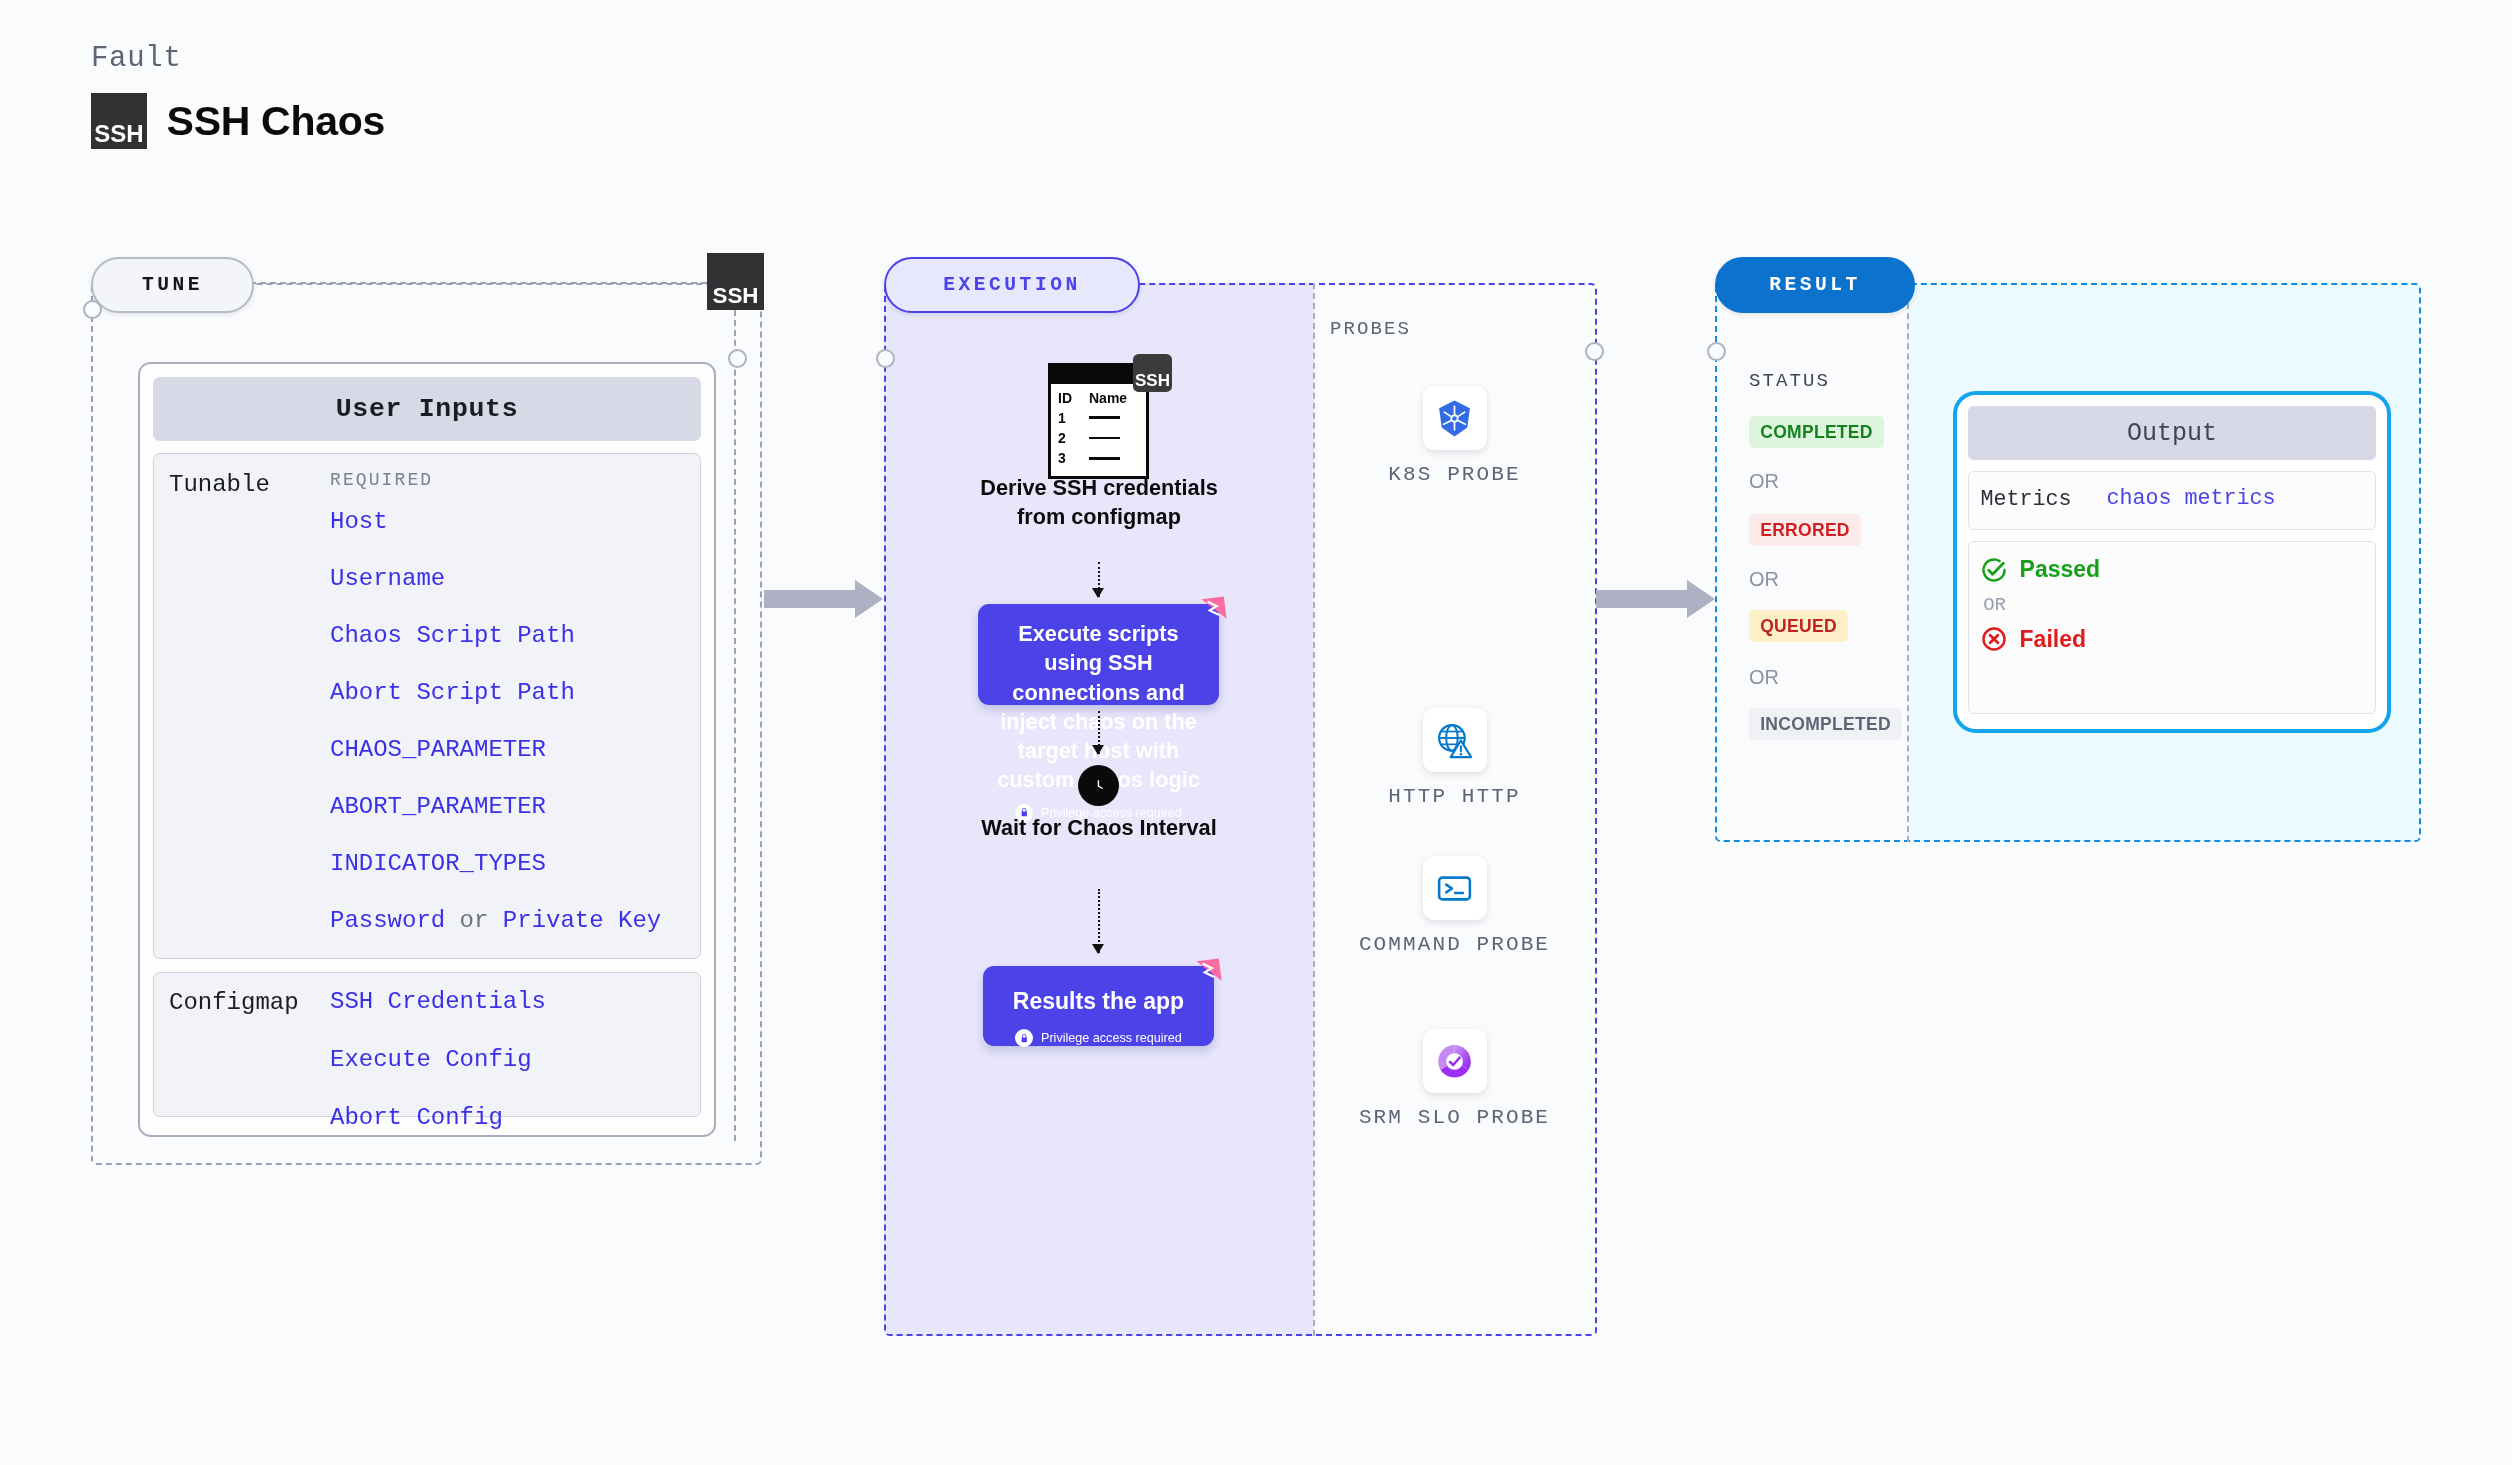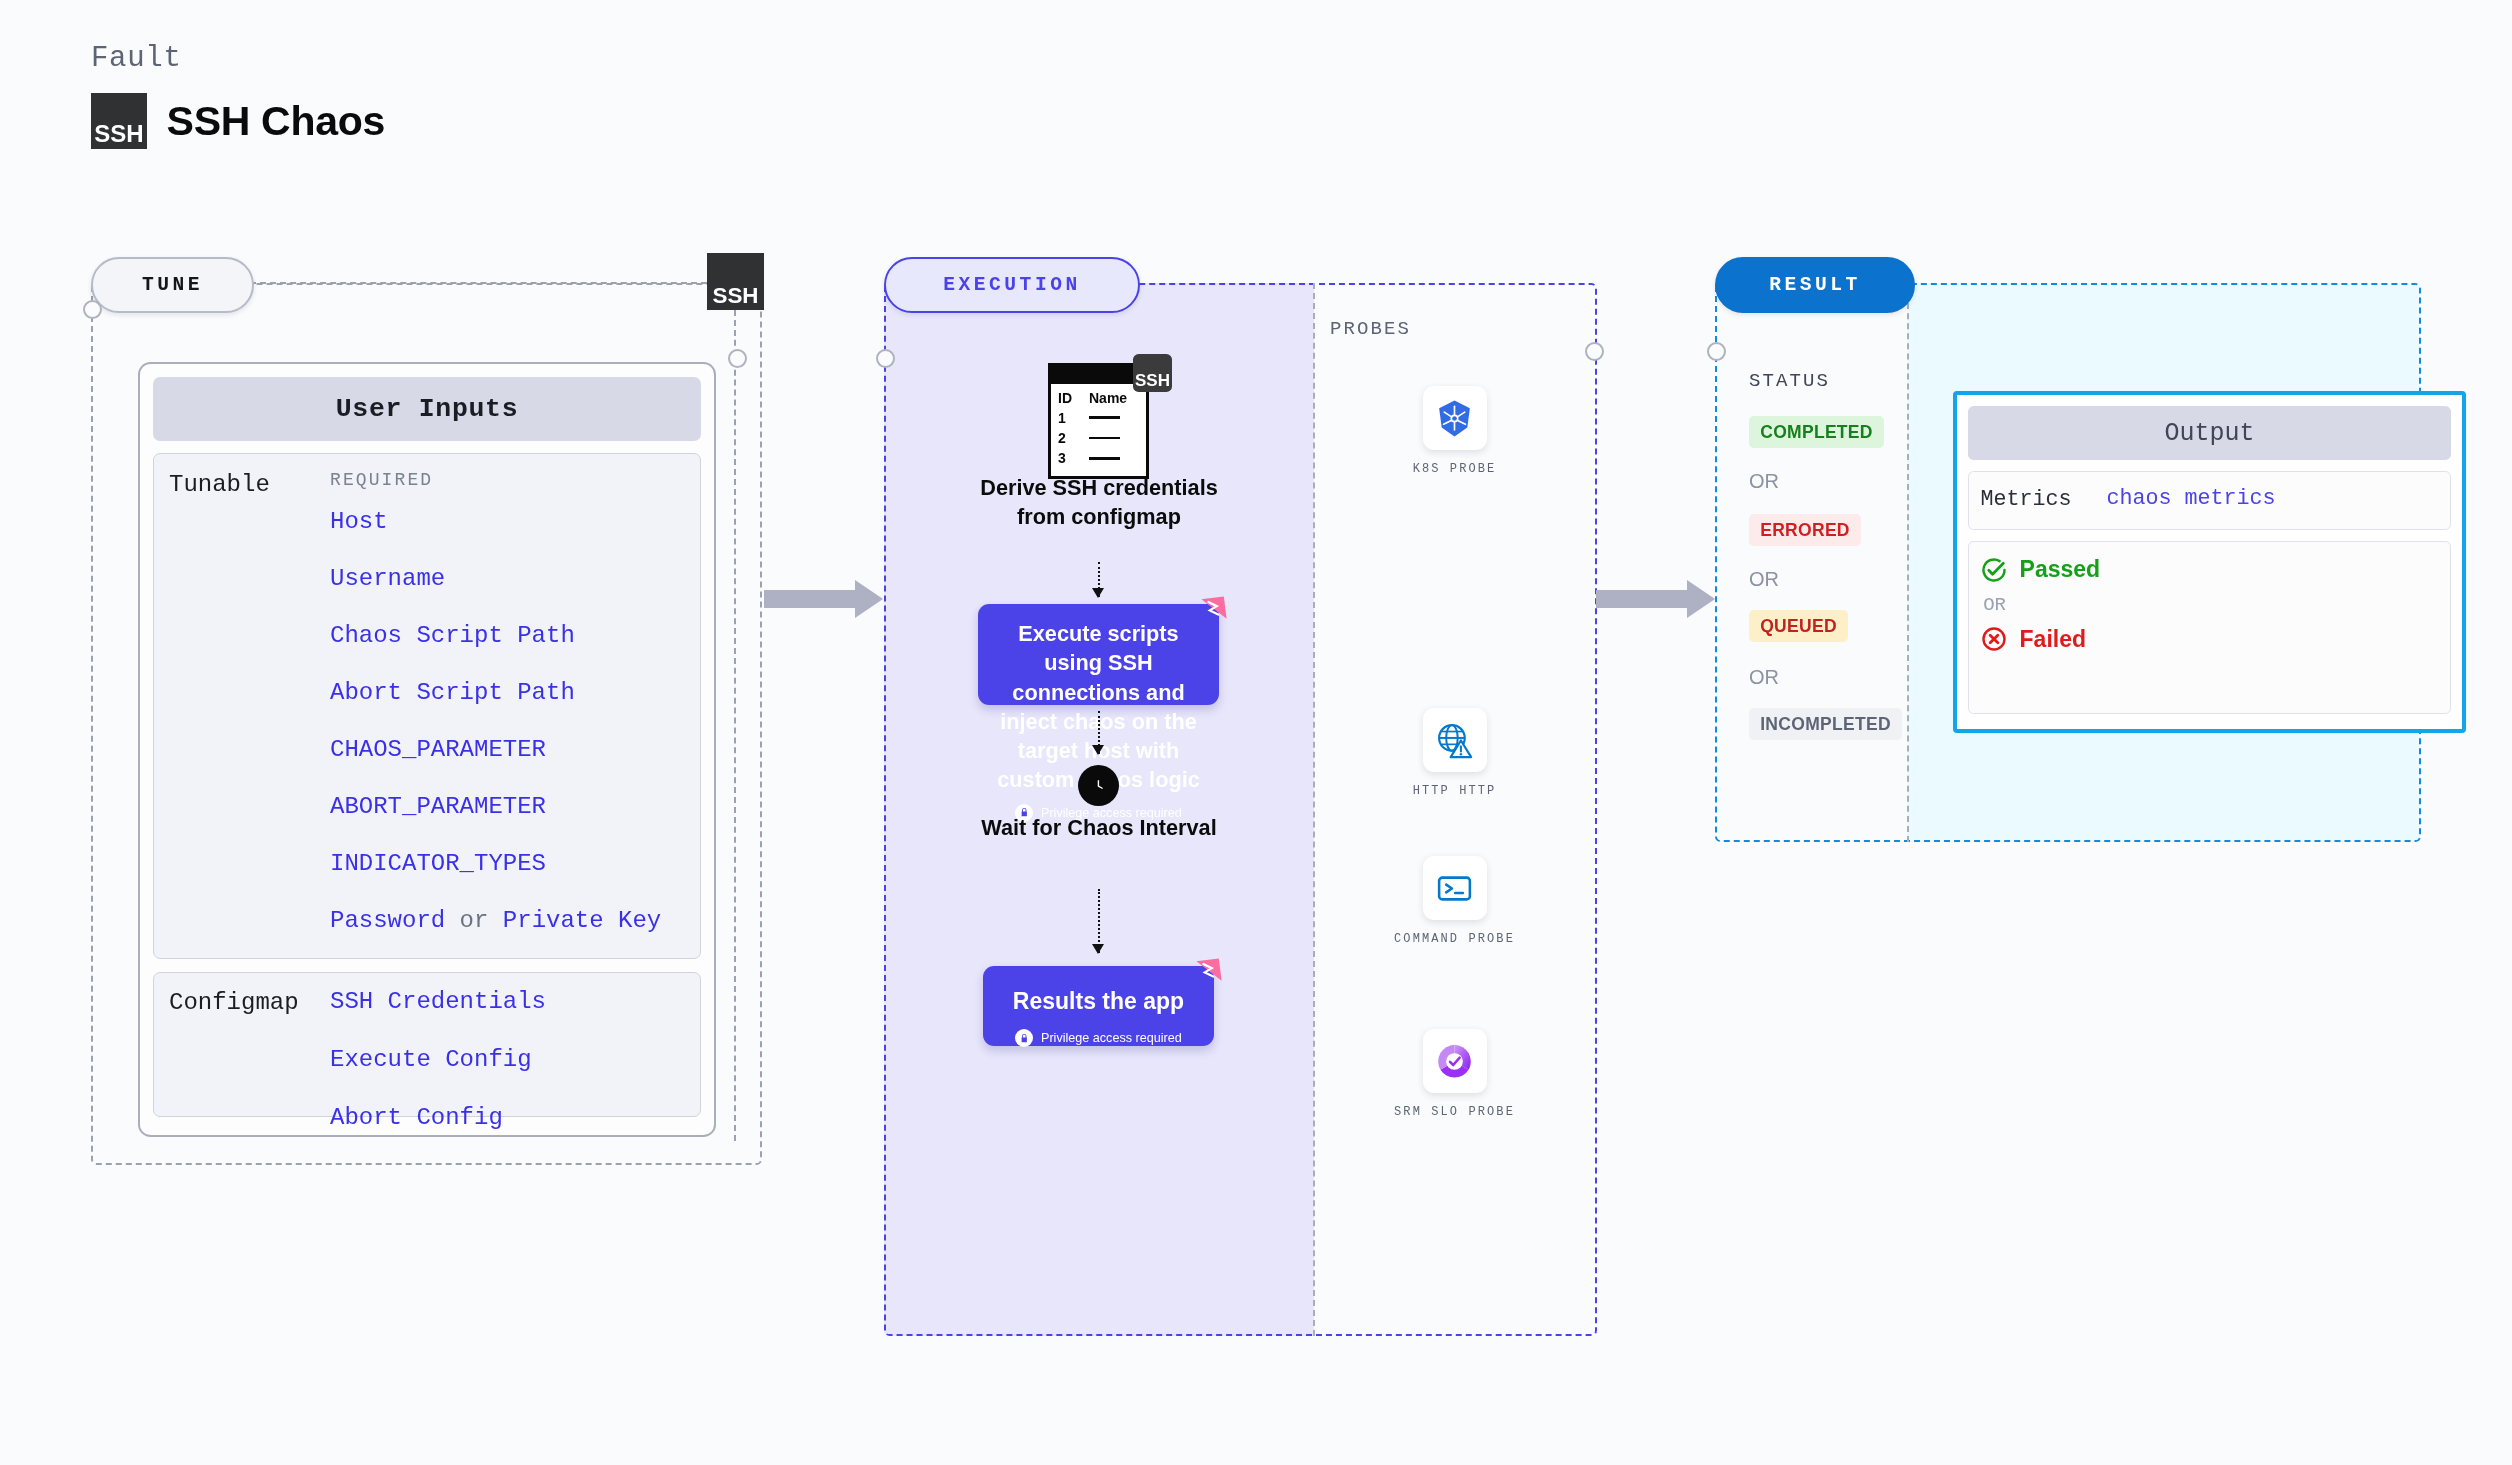--- a/index.html
+++ b/index.html
@@ -224,21 +224,21 @@
   .probe{
     position:absolute;left:0;width:283px;text-align:center;
   }
   .probe-tile{
     width:64px;height:64px;margin:0 auto;background:#fff;border-radius:11.2px;
     box-shadow:0 2.1px 7px rgba(30,40,70,.12);
     display:flex;align-items:center;justify-content:center;
   }
   .probe-label{
     margin-top:11.2px;
-    font-family:"Liberation Mono", monospace;font-size:12px;color:#5c6475;
+    font-family:"Liberation Mono", monospace;font-size:21px;color:#5c6475;
     letter-spacing:2.1px;line-height:1.35;
   }
 
   
   #status-col{
     position:absolute;left:1715px;top:283px;width:192px;height:559px;z-index:12;
   }
   #status-title{
     position:absolute;left:34px;top:87px;
     font-family:"Liberation Mono", monospace;font-size:19px;color:#3f4654;
@@ -249,22 +249,22 @@
     display:flex;align-items:center;justify-content:center;
     font-size:17.5px;font-weight:bold;letter-spacing:0.3px;padding:0 11.2px;height:32px;
   }
   .or-sep{
     position:absolute;left:34px;font-size:20px;color:#8b93a3;
     font-family:"Liberation Sans",sans-serif;
   }
 
   
   #output-card{
-    position:absolute;left:1953px;top:391px;width:513px;height:342px;
-    background:#fff;border:4.2px solid #12a5ea;border-radius:4px;
+    position:absolute;left:1953px;top:391px;width:438px;height:342px;
+    background:#fff;border:4.2px solid #12a5ea;border-radius:23px;
     box-sizing:border-box;padding:11.2px;z-index:14;
   }
   #output-header{
     height:54px;background:#d8d9e6;border-radius:5.6px;
     display:flex;align-items:center;justify-content:center;
     font-family:"Liberation Mono", monospace;font-size:25px;color:#3f4654;
   }
   .out-group{
     margin-top:11.2px;background:#fcfcfd;border:1.4px solid #dfe2ea;border-radius:5.6px;
     display:flex;padding:14px 11.2px;box-sizing:border-box;

